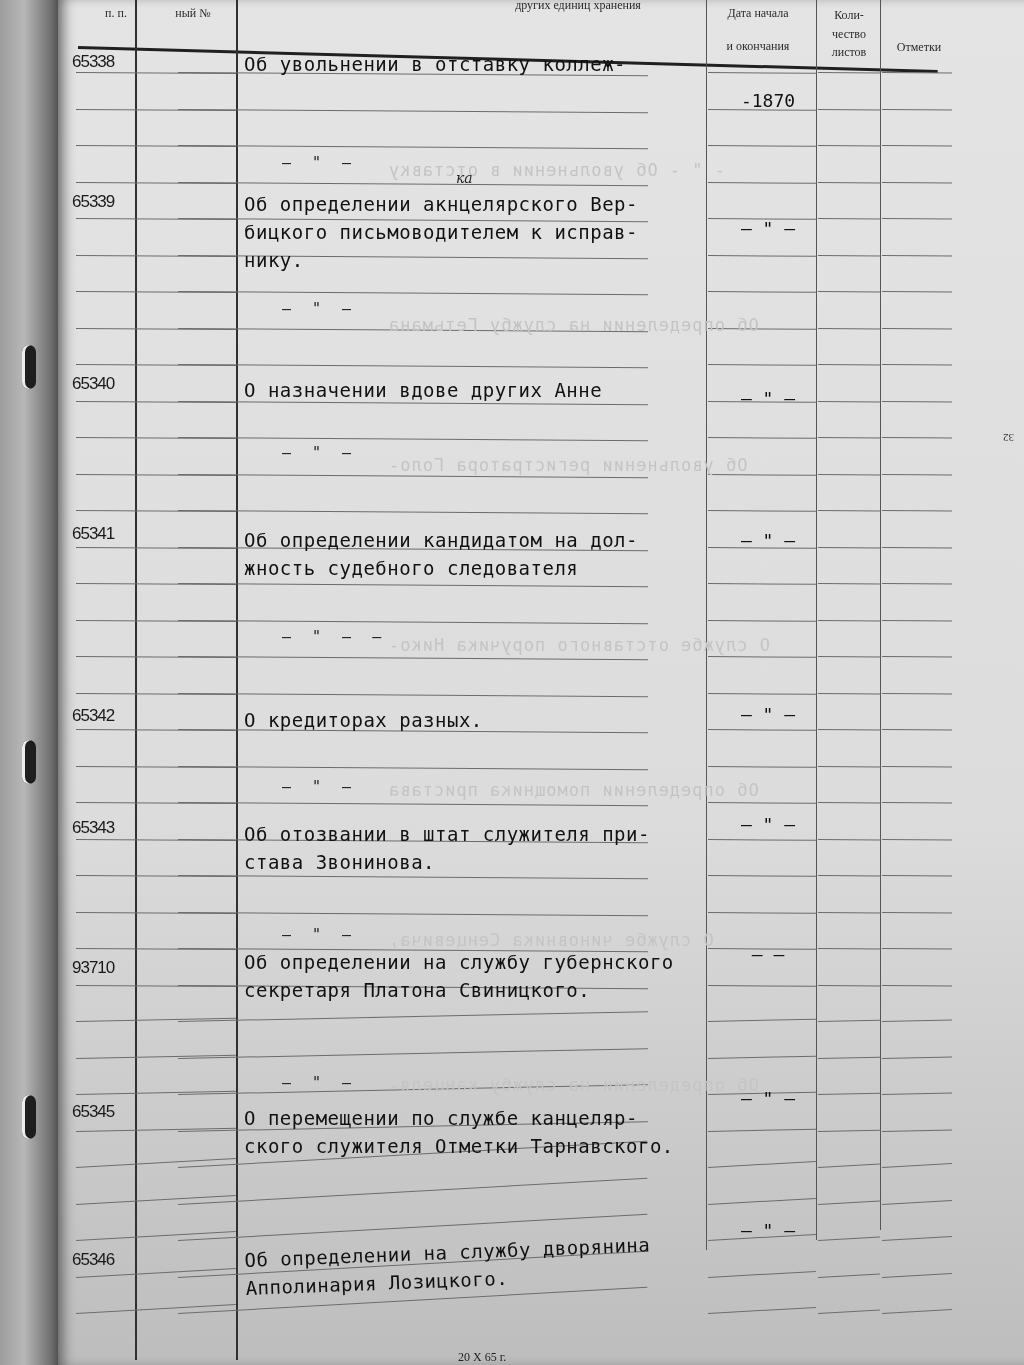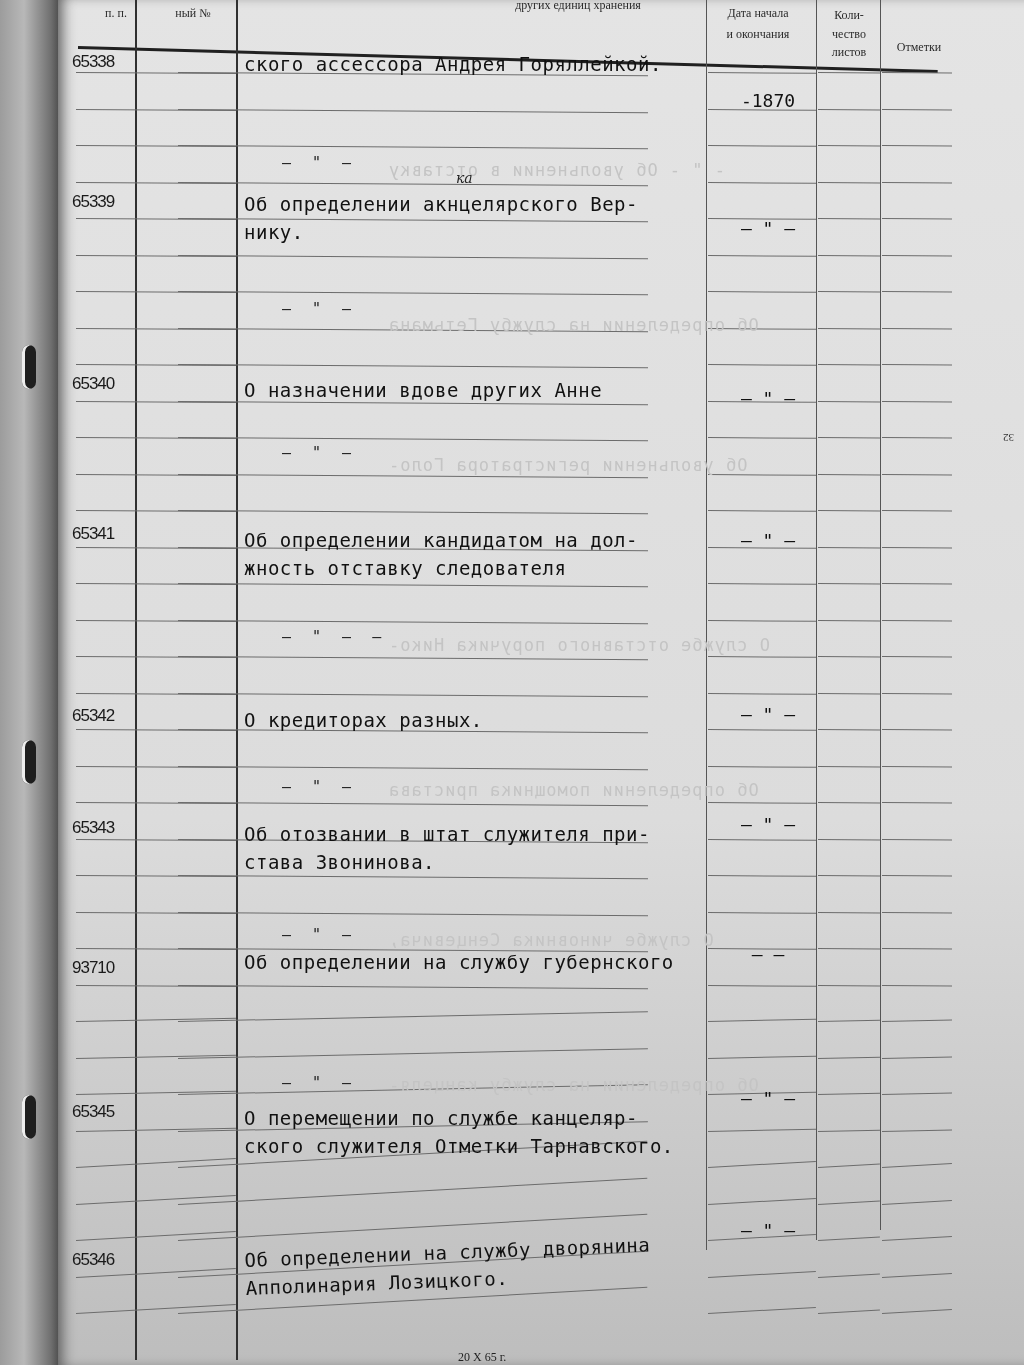--- a/index.html
+++ b/index.html
@@ -81,21 +81,21 @@
 </div>
 
 <div class="page">
 
   <div class="hdr">
     <div class="cell" style="left:28px; top:4px; width:60px;">п. п.</div>
     <div class="cell" style="left:100px; top:4px; width:70px;">ный №</div>
     <div class="cell" style="left:390px; top:-4px; width:260px;">других единиц хранения</div>
     <div class="cell" style="left:652px; top:4px; width:96px;">
       <div>Дата начала</div>
-      <div style="margin-top:2px">и окончания</div>
+      <div style="margin-top:14px">и окончания</div>
     </div>
     <div class="cell" style="left:760px; top:6px; width:62px;">
       <div>Коли-</div>
       <div>чество</div>
       <div>листов</div>
     </div>
     <div class="cell" style="left:826px; top:38px; width:70px;">Отметки</div>
     <div class="hdr-line"></div>
   </div>
 
@@ -289,51 +289,52 @@
   <div class="ghost" style="left:330px; top:635px;">О службе отставного поручика Нико-</div>
   <div class="ghost" style="left:330px; top:780px;">Об определении помощника пристава</div>
   <div class="ghost" style="left:330px; top:930px;">О службе чиновника Сенцевича,</div>
   <div class="ghost" style="left:330px; top:1075px;">Об определении на службу канцеля-</div>
 
   <div class="page-num-right">32</div>
 
   <div class="row" style="top:52px">
     <div class="rownum" style="top:0">65338</div>
     <div class="desc" style="top:-2px">
-      <span class="line">ского ассессора Андрея Горяллейкой.</span>
+      <span class="line">Об увольнении в отставку коллеж-</span>
     </div>
     <div class="date" style="top:38px">-1870</div>
     <div class="ditto" style="top:102px">– " –</div>
   </div>
 
   <div class="row" style="top:192px">
     <div class="rownum" style="top:0">65339</div>
     <div class="handnote" style="left:398px; top:-22px">ка</div>
     <div class="desc" style="top:-2px">
       <span class="line">Об определении акнцелярского Вер-</span>
+      <span class="line">бицкого письмоводителем к исправ-</span>
       <span class="line">нику.</span>
     </div>
     <div class="date" style="top:26px">– " –</div>
     <div class="ditto" style="top:108px">– " –</div>
   </div>
 
   <div class="row" style="top:374px">
     <div class="rownum" style="top:0">65340</div>
     <div class="desc" style="top:2px">
       <span class="line">О назначении вдове других Анне</span>
     </div>
     <div class="date" style="top:14px">– " –</div>
     <div class="ditto" style="top:70px">– " –</div>
   </div>
 
   <div class="row" style="top:524px">
     <div class="rownum" style="top:0">65341</div>
     <div class="desc" style="top:2px">
       <span class="line">Об определении кандидатом на дол-</span>
-      <span class="line">жность  отставку следователя</span>
+      <span class="line">жность  судебного следователя</span>
     </div>
     <div class="date" style="top:6px">– " –</div>
     <div class="ditto" style="top:104px">– " – –</div>
   </div>
 
   <div class="row" style="top:706px">
     <div class="rownum" style="top:0">65342</div>
     <div class="desc" style="top:0">
       <span class="line">О кредиторах разных.</span>
     </div>
@@ -348,20 +349,21 @@
       <span class="line">става Звонинова.</span>
     </div>
     <div class="date" style="top:-4px">– " –</div>
     <div class="ditto" style="top:108px">– " –</div>
   </div>
 
   <div class="row" style="top:958px">
     <div class="rownum" style="top:0">93710</div>
     <div class="desc" style="top:-10px">
       <span class="line">Об определении на службу губернского</span>
+      <span class="line">секретаря Платона Свиницкого.</span>
     </div>
     <div class="date" style="top:-14px">– –</div>
     <div class="ditto" style="top:116px">– " –</div>
   </div>
 
   <div class="row" style="top:1102px">
     <div class="rownum" style="top:0">65345</div>
     <div class="desc" style="top:2px">
       <span class="line">О перемещении по службе канцеляр-</span>
       <span class="line">ского служителя Отметки Тарнавского.</span>

